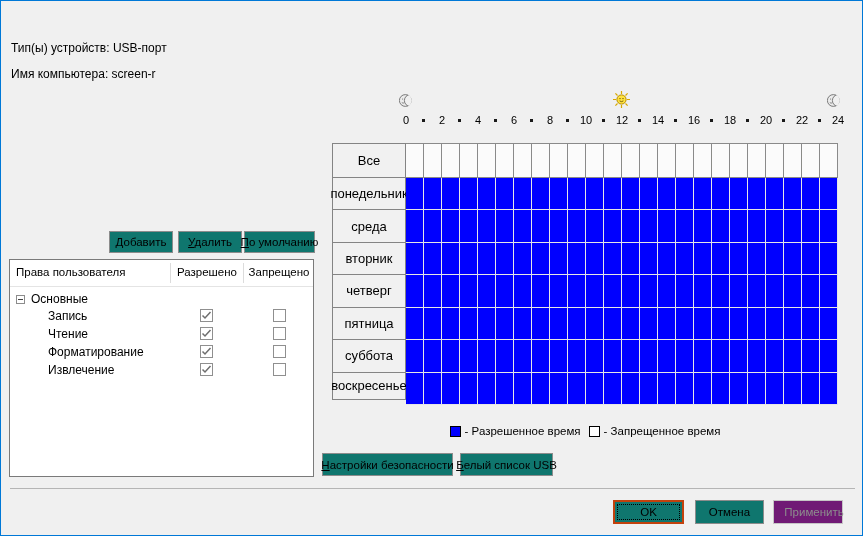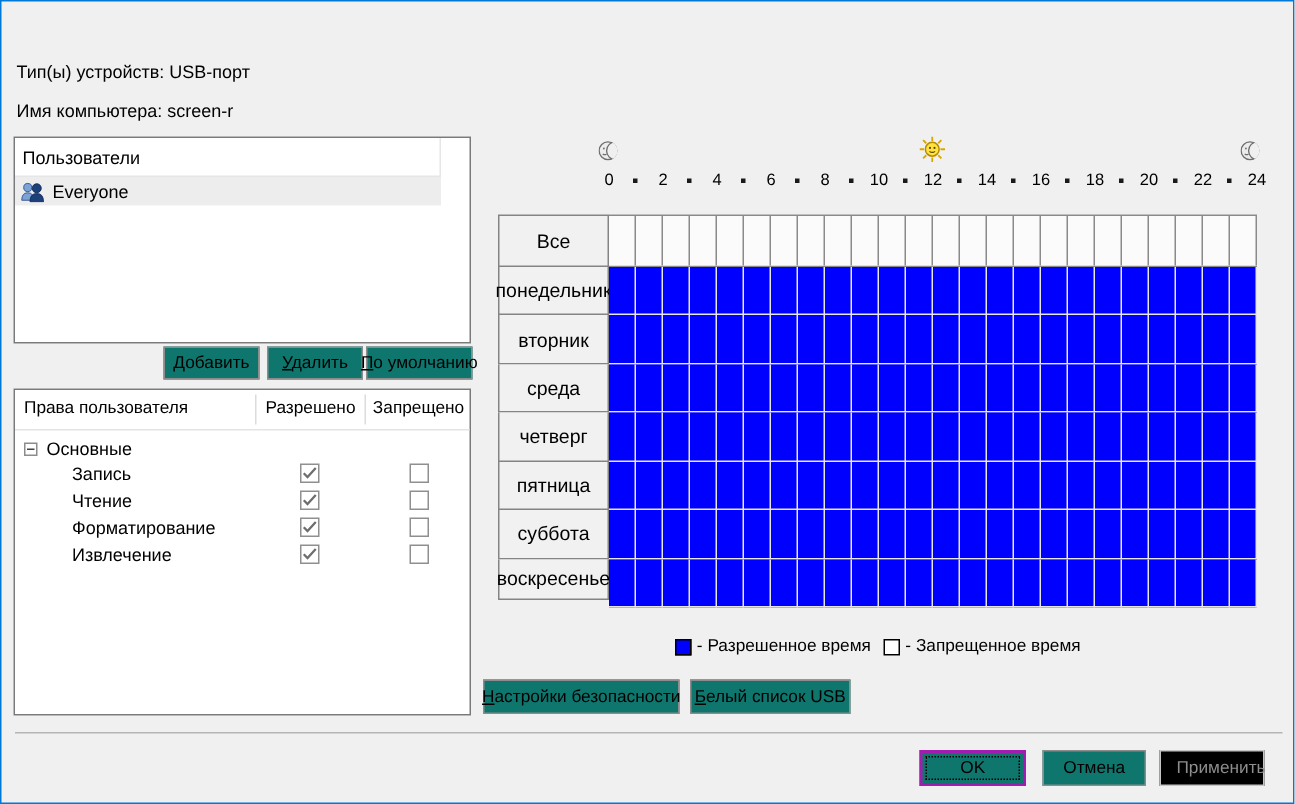--- a/index.html
+++ b/index.html
@@ -26,22 +26,22 @@
     border-right:1px solid #e6e6e6;border-bottom:1px solid #e6e6e6;}
   .user-row{height:19px;display:flex;align-items:center;padding-left:3px;width:284px;box-sizing:border-box;}
   .user-row.selected{background:#ededed;}
   .uicon{width:18px;height:14px;margin-right:4px;display:inline-flex;}
   
   .btn{position:absolute;display:flex;align-items:center;justify-content:center;
     background:#0f766e;border:1px solid #8c8c8c;box-sizing:border-box;font-family:inherit;
     font-size:11.5px;color:#000;padding:0;white-space:nowrap;cursor:default;}
   .btn .mn{display:inline-block;}
   .mn::first-letter{text-decoration:underline;}
-  .btn-default{border:2px solid #a21caf;outline:1px dotted #000;outline-offset:-5px;}
-  .btn.disabled{background:#000000;border-color:#c6c6c6;color:#8d8d8d;padding-left:12px;}
+  .btn-default{border:2px solid #c2410c;outline:1px dotted #000;outline-offset:-5px;}
+  .btn.disabled{background:#701a75;border-color:#c6c6c6;color:#8d8d8d;padding-left:12px;}
   
   .rights-panel{left:8px;top:258px;width:305px;height:218px;}
   .rh{position:absolute;top:6px;font-size:11.5px;}
   .rh1{left:6px;}
   .rh2{left:161px;width:72px;text-align:center;}
   .rh3{left:234px;width:70px;text-align:center;}
   .vsep{position:absolute;top:3px;height:20px;width:1px;background:#dcdcdc;}
   .hline{position:absolute;top:26px;left:0;right:0;height:1px;background:#e4e4e4;}
   .tree-group{position:absolute;left:0;top:31px;height:16px;display:flex;align-items:center;}
   .expander{position:relative;left:6px;width:9px;height:9px;box-sizing:border-box;border:1px solid #8c8c8c;background:#fff;display:inline-flex;align-items:center;justify-content:center;}
@@ -76,36 +76,20 @@
 </style>
 </head>
 <body>
 
 <div class="win" style="--allowed: #0000ff;">
 
 
   <div class="info1">Тип(ы) устройств: USB-порт</div>
   <div class="info2">Имя компьютера: screen-r</div>
 
-  <div class="panel users-panel">
-    <div class="list-header">Пользователи</div>
-    <div>
-        <div class="user-row selected">
-          <span class="uicon">
-            <svg width="18" height="14" viewBox="0 0 18 14">
-              <circle cx="5.5" cy="4" r="2.7" fill="#7ca3d6" stroke="#2b4f8c" stroke-width="0.6"></circle>
-              <path d="M1.5 12.5 q0-5 4-5 q4 0 4 5 z" fill="#7ca3d6" stroke="#2b4f8c" stroke-width="0.6"></path>
-              <circle cx="11.5" cy="4.5" r="3" fill="#1d3f7a" stroke="#0d2a5a" stroke-width="0.6"></circle>
-              <path d="M7 13.5 q0-5.5 4.5-5.5 q4.5 0 4.5 5.5 z" fill="#1d3f7a" stroke="#0d2a5a" stroke-width="0.6"></path>
-            </svg>
-          </span>
-          <span>Everyone</span>
-        </div>
-      </div>
-  </div>
 
   <button class="btn" style="left:108px;top:230px;width:64px;height:22px;">
       <span class="mn">Добавить</span>
     </button>
   <button class="btn" style="left:177px;top:230px;width:64px;height:22px;">
       <span class="mn">Удалить</span>
     </button>
   <button class="btn" style="left:243px;top:230px;width:71px;height:22px;">
       <span class="mn">По умолчанию</span>
     </button>
@@ -226,22 +210,22 @@
       <span class="hdot" style="left: 340px;"></span>
       <span class="hlabel" style="left: 348px;">20</span>
       <span class="hdot" style="left: 376px;"></span>
       <span class="hlabel" style="left: 384px;">22</span>
       <span class="hdot" style="left: 412px;"></span>
       <span class="hlabel" style="left: 420px;">24</span>
     </div>
   <div class="grid-day-labels">
       <div class="day-label" style="height: 35px;">Все</div>
       <div class="day-label" style="height: 32.43px;">понедельник</div>
+      <div class="day-label" style="height: 32.43px;">среда</div>
       <div class="day-label" style="height: 32.43px;">вторник</div>
-      <div class="day-label" style="height: 32.43px;">среда</div>
       <div class="day-label" style="height: 32.43px;">четверг</div>
       <div class="day-label" style="height: 32.43px;">пятница</div>
       <div class="day-label" style="height: 32.43px;">суббота</div>
       <div class="day-label" style="height: 27px;">воскресенье</div>
     </div>
   <div class="grid-slots">
       <div class="slot-row all-row">
         <span class="slot hdr"></span>
         <span class="slot hdr"></span>
         <span class="slot hdr"></span>
@@ -457,21 +441,21 @@
       </span>
       <span class="lg-item">
         <span class="lg-sq denied"></span>
         <span>- Запрещенное время</span>
       </span>
     </div>
 
   <button class="btn" style="left:321px;top:452px;width:131px;height:23px;">
       <span class="mn">Настройки безопасности</span>
     </button>
-  <button class="btn" style="left:459px;top:452px;width:107px;height:23px;">
+  <button class="btn" style="left:459px;top:452px;width:93px;height:23px;">
       <span class="mn">Белый список USB</span>
     </button>
 
   <div class="footer-sep"></div>
 
   <button class="btn btn-default" style="left:612px;top:499px;width:71px;height:24px;">
       <span>OK</span>
     </button>
   <button class="btn" style="left:694px;top:499px;width:69px;height:24px;">
       <span>Отмена</span>

